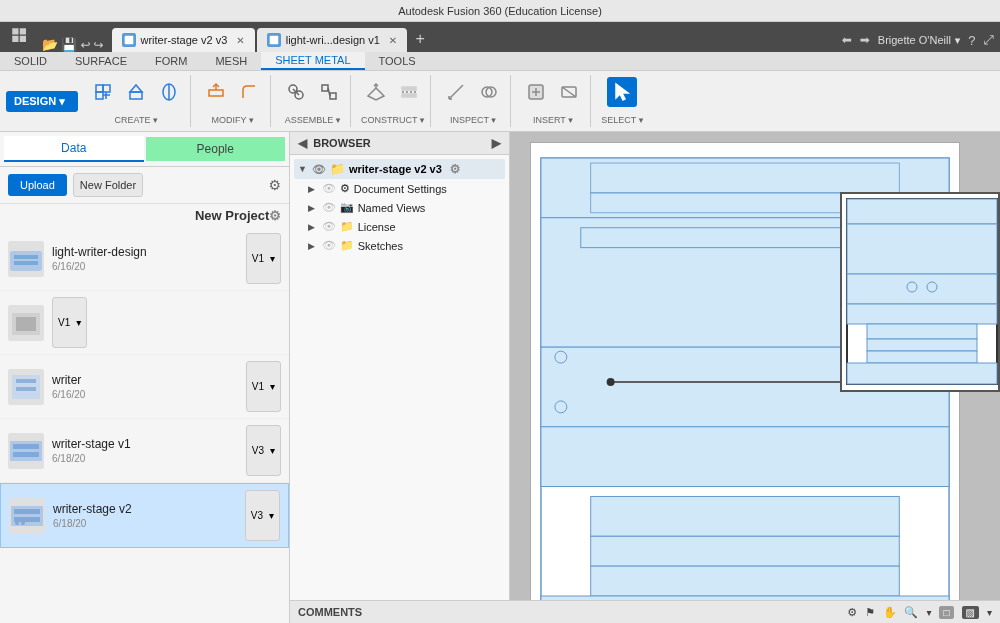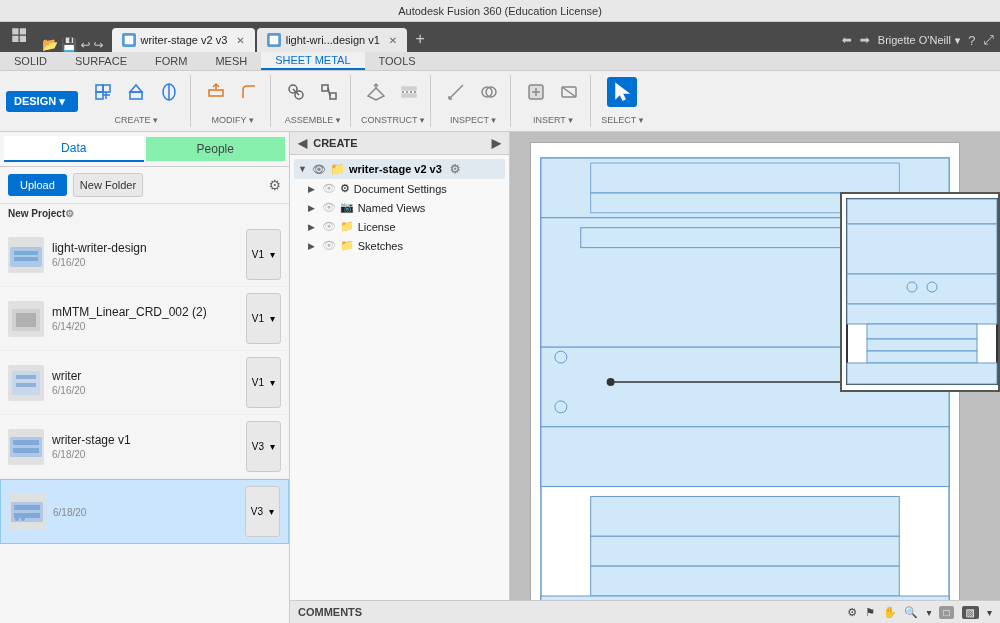--- a/index.html
+++ b/index.html
@@ -222,27 +222,27 @@
       cursor: pointer;
       border: 1px solid #ccc;
     }
     .gear-icon-sm {
       margin-left: auto;
       color: #666;
       font-size: 14px;
       cursor: pointer;
     }
     #new-project-label {
-      font-size: 10px;
+      font-size: 13px;
       color: #333;
       padding: 4px 8px;
       font-weight: 600;
       display: flex;
       align-items: center;
-      justify-content: flex-start;
+      justify-content: flex-end;
     }
     #file-list {
       overflow-y: auto;
       flex: 1;
     }
     .file-item {
       display: flex;
       align-items: center;
       padding: 6px 8px;
       border-bottom: 1px solid #eee;
@@ -679,24 +679,20 @@
         </div>
       </div>
 
       <div class="file-item">
         <div class="file-thumb">
           <svg viewBox="0 0 36 36" width="36" height="36">
             <rect x="4" y="8" width="28" height="22" fill="#d0d0d0" rx="1"></rect>
             <rect x="8" y="12" width="20" height="14" fill="#b0b0b0"></rect>
           </svg>
         </div>
-        <div class="file-info">
-          <div class="file-name">mMTM_Linear_CRD_002 (2)</div>
-          <div class="file-date">6/14/20</div>
-        </div>
         <div class="file-version">
           <span>V1</span>
           <span>▾</span>
         </div>
       </div>
 
       <div class="file-item">
         <div class="file-thumb">
           <svg viewBox="0 0 36 36" width="36" height="36">
             <rect x="4" y="6" width="28" height="24" fill="#c8d8ec" rx="1"></rect>
@@ -736,37 +732,38 @@
         <div class="file-thumb">
           <svg viewBox="0 0 36 36" width="36" height="36">
             <rect x="2" y="8" width="32" height="20" fill="#b0c8e8" rx="1"></rect>
             <rect x="5" y="11" width="26" height="5" fill="#80a8d8"></rect>
             <rect x="5" y="19" width="26" height="5" fill="#80a8d8"></rect>
             <circle cx="8" cy="25" r="2" fill="#80a8d8"></circle>
             <circle cx="14" cy="25" r="2" fill="#80a8d8"></circle>
           </svg>
         </div>
         <div class="file-info">
+          <div class="file-name">writer-stage v2</div>
           <div class="file-date">6/18/20</div>
         </div>
         <div class="file-version">
           <span>V3</span>
           <span>▾</span>
         </div>
       </div>
     </div>
   </div>
 
   <div id="right-panel">
     <div id="browser-panel">
 
       <div id="browser-sidebar">
         <div id="browser-header">
           <span class="browser-toggle">◀</span>
-          <span style="flex:1;text-align:left;margin-left:6px;">CREATE</span>
+          <span style="flex:1;text-align:left;margin-left:6px;">BROWSER</span>
           <span class="browser-collapse">▶</span>
         </div>
         <div id="browser-tree">
 
           <div class="tree-root">
             <span class="tree-arrow">▼</span>
             <span class="tree-eye">👁</span>
             <span style="font-size:12px; color:#666;">📁</span>
             <span>writer-stage v2 v3</span>
             <span style="color:#888;font-size:12px;margin-left:4px;">⚙</span>

